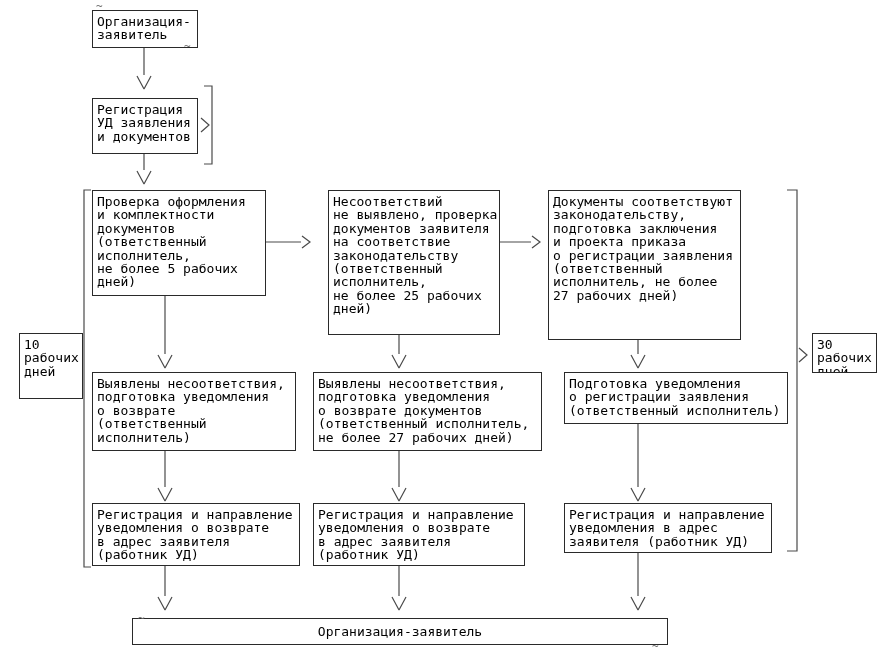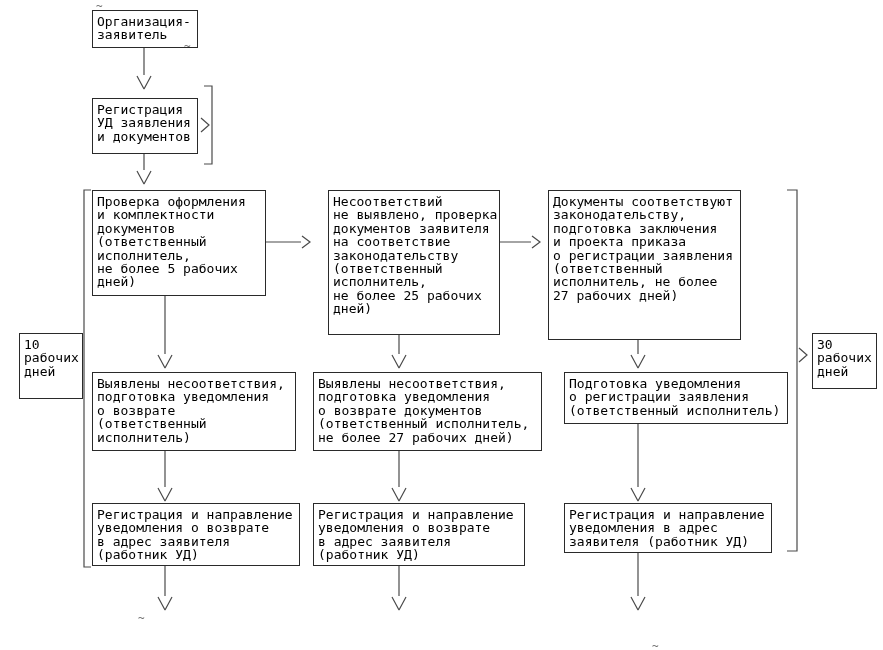--- a/index.html
+++ b/index.html
@@ -101,21 +101,21 @@
 и проекта приказа
 о регистрации заявления
 (ответственный
 исполнитель, не более
 27 рабочих дней)</div>
 
   <div class="node" style="left:19px;top:333px;width:64px;height:66px;">10
 рабочих
 дней</div>
 
-  <div class="node" style="left:812px;top:333px;width:65px;height:56px;">30
+  <div class="node" style="left:812px;top:333px;width:65px;height:40px;">30
 рабочих
 дней</div>
 
   <div class="node" style="left:92px;top:372px;width:204px;height:79px;">Выявлены несоответствия,
 подготовка уведомления
 о возврате
 (ответственный
 исполнитель)</div>
 
   <div class="node" style="left:313px;top:372px;width:229px;height:79px;">Выявлены несоответствия,
@@ -135,19 +135,20 @@
 
   <div class="node" style="left:313px;top:503px;width:212px;height:63px;">Регистрация и направление
 уведомления о возврате
 в адрес заявителя
 (работник УД)</div>
 
   <div class="node" style="left:564px;top:503px;width:208px;height:50px;">Регистрация и направление
 уведомления в адрес
 заявителя (работник УД)</div>
 
+  <div class="node center" style="left:132px;top:618px;width:536px;height:27px;">Организация-заявитель</div>
 
   <span class="artifact" style="left:96px;top:2px;">~</span>
   <span class="artifact" style="left:184px;top:42px;">~</span>
   <span class="artifact" style="left:138px;top:614px;">~</span>
   <span class="artifact" style="left:652px;top:642px;">~</span>
 
 </div>
 
 </body></html>

